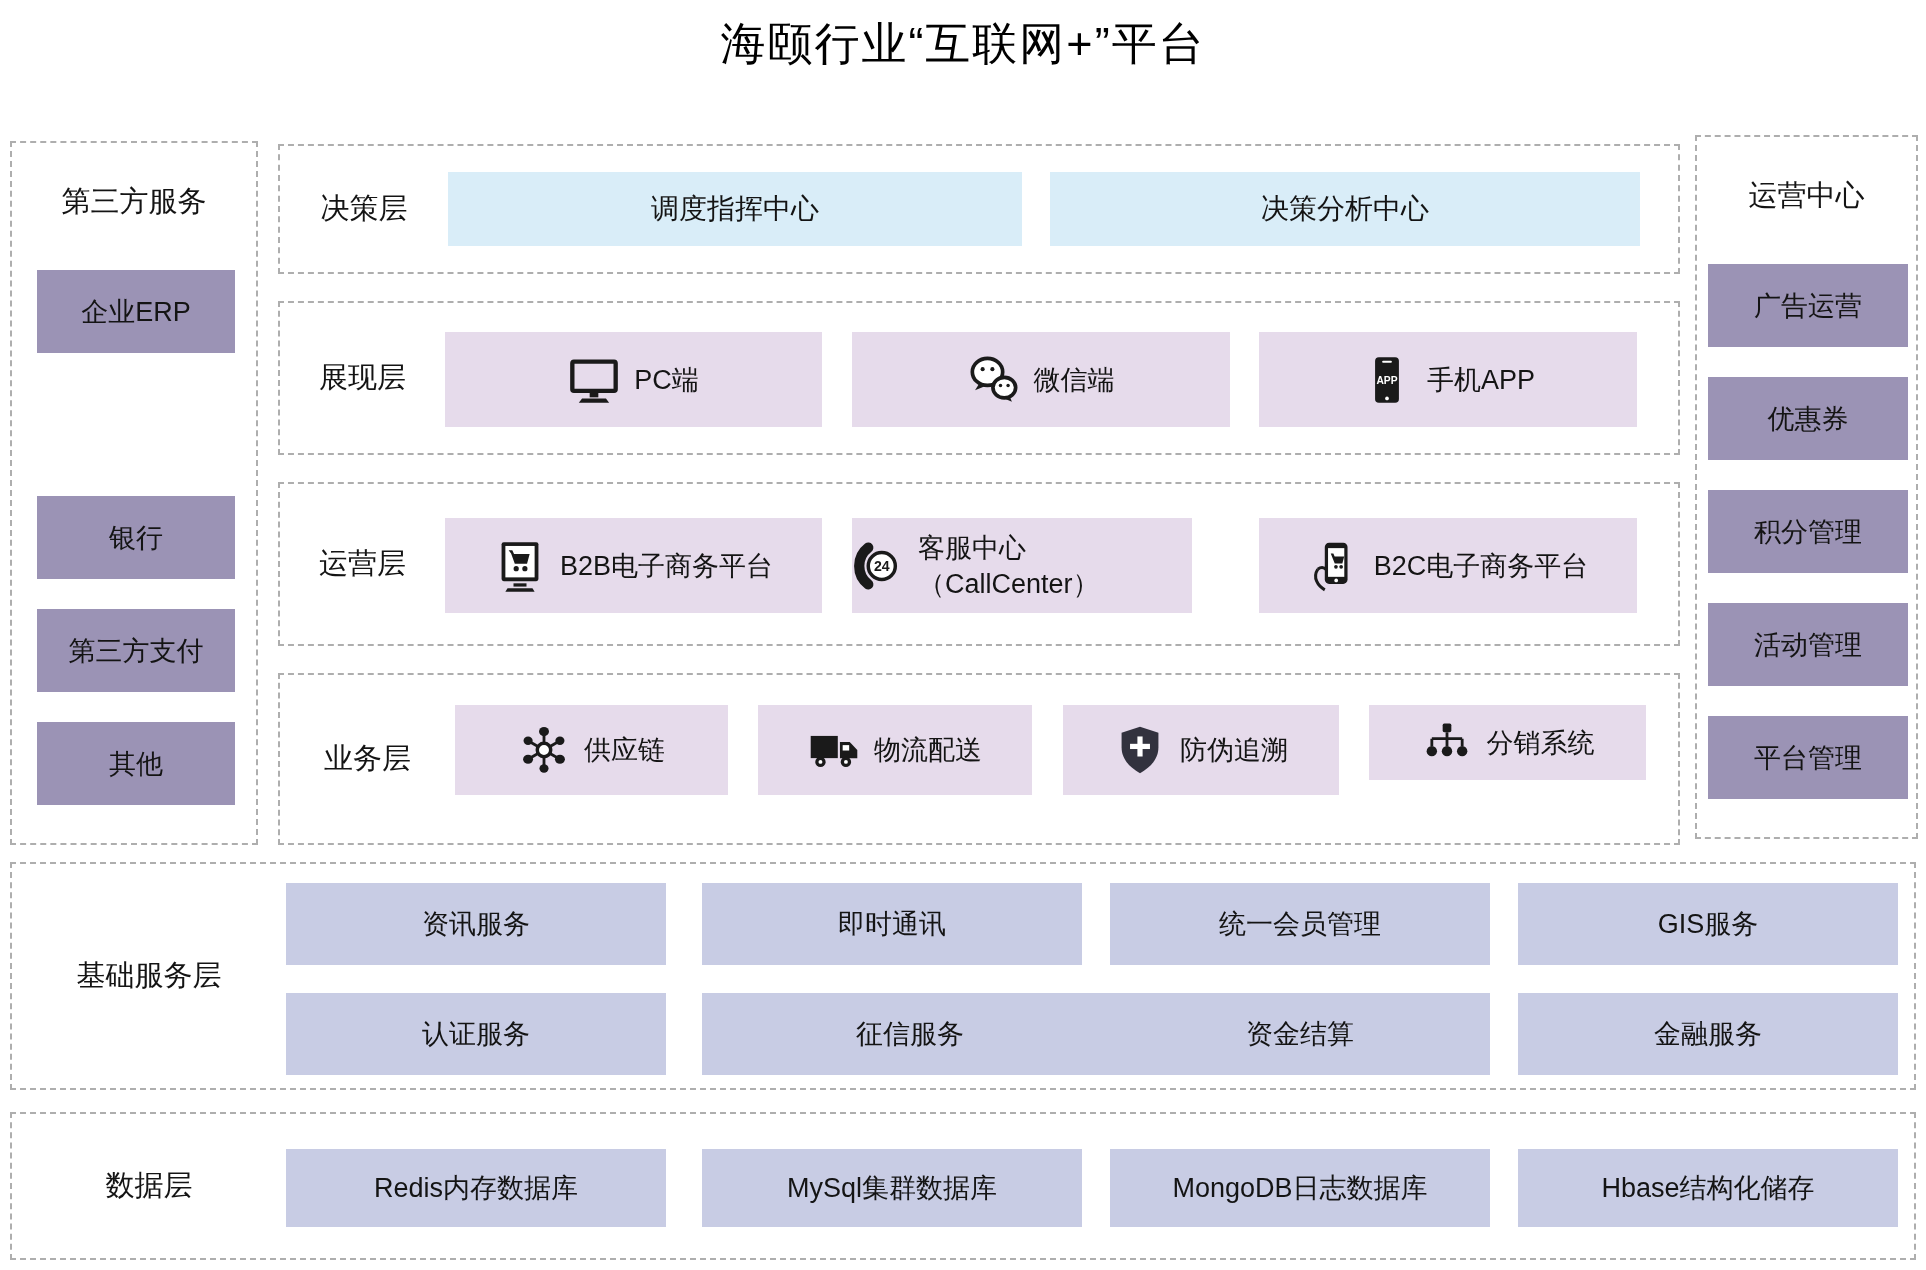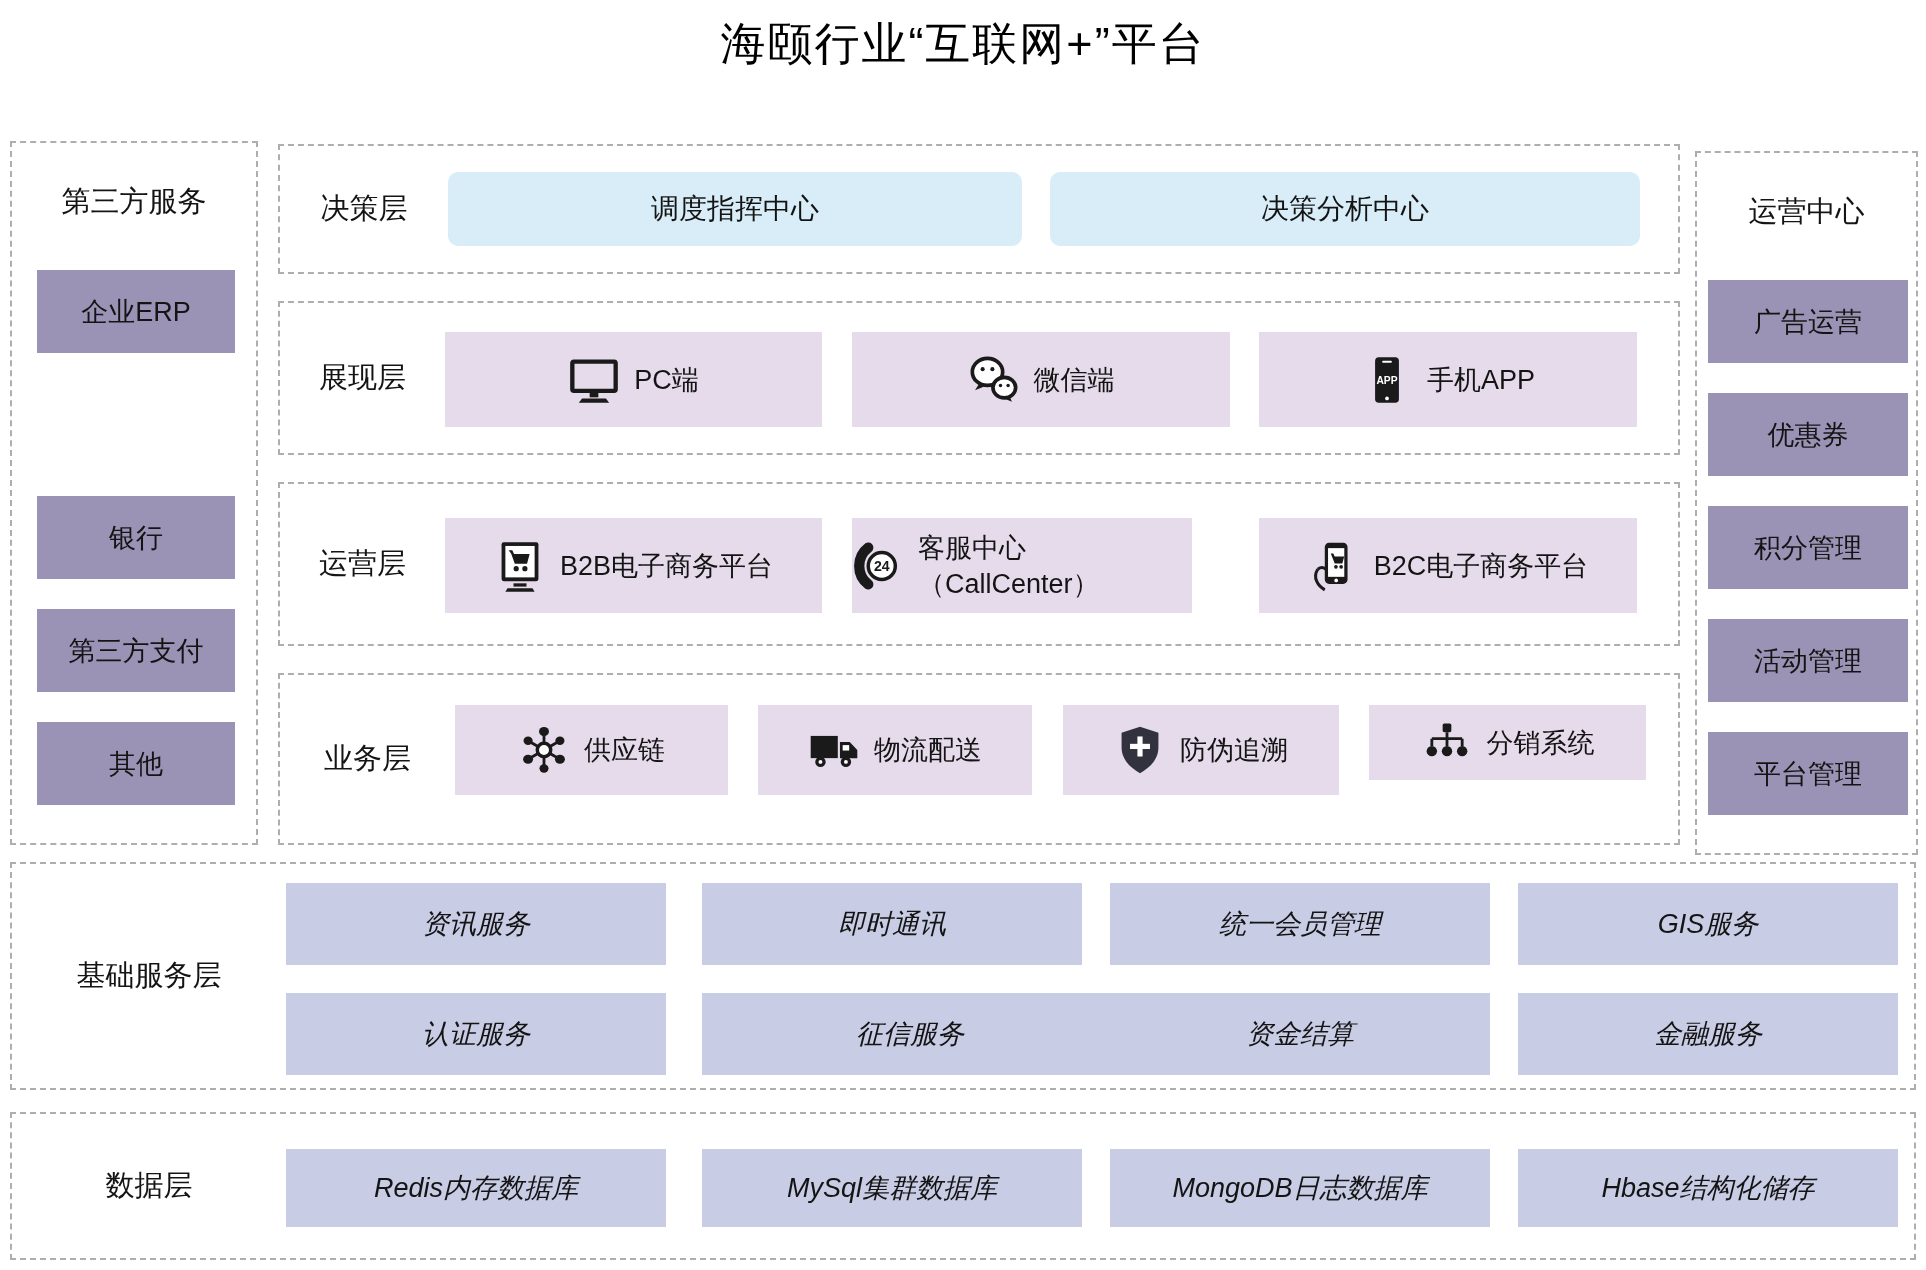--- a/index.html
+++ b/index.html
@@ -27,23 +27,23 @@
               display:flex;align-items:center;justify-content:center;font-size:29px;}
   .side-box{position:absolute;background:var(--c-side-box);
             display:flex;align-items:center;justify-content:center;font-size:27px;}
 
   
   .layer-row{position:absolute;}
   .layer-label{position:absolute;left:0;top:0;height:100%;
                display:flex;align-items:center;justify-content:center;font-size:29px;}
   .cell{position:absolute;display:flex;align-items:center;justify-content:center;
         gap:14px;font-size:27px;box-sizing:border-box;}
-  .cell.blue{background:var(--c-decision-box);font-size:28px;border-radius:10px;}
+  .cell.blue{background:var(--c-decision-box);font-size:28px;}
   .cell.pink{background:var(--c-app-box);}
-  .cell.lav{background:var(--c-service-box);font-style:italic;}
+  .cell.lav{background:var(--c-service-box);}
 
   .cell-icon{width:52px;height:52px;flex:0 0 auto;color:var(--c-icon);
              display:flex;align-items:flex-end;justify-content:center;}
   .cell-icon svg{width:100%;height:100%;display:block;}
 
   
   .panel-label{position:absolute;left:0;top:0;width:274px;height:100%;
                display:flex;align-items:center;justify-content:center;font-size:29px;font-family:Liberation Serif, serif;}
 </style>
 </head>
@@ -54,21 +54,21 @@
   <div class="title">海颐行业“互联网+”平台</div>
 
   <div class="dashed" style="left:10px;top:141px;width:248px;height:704px">
     <div class="side-title">第三方服务</div>
     <div class="side-box" style="left:25px;top:127px;width:198px;height:83px">企业ERP</div>
     <div class="side-box" style="left:25px;top:353px;width:198px;height:83px">银行</div>
     <div class="side-box" style="left:25px;top:466px;width:198px;height:83px">第三方支付</div>
     <div class="side-box" style="left:25px;top:579px;width:198px;height:83px">其他</div>
   </div>
 
-  <div class="dashed" style="left:1695px;top:151px;width:223px;height:704px">
+  <div class="dashed" style="left:1695px;top:135px;width:223px;height:704px">
     <div class="side-title">运营中心</div>
     <div class="side-box" style="left:11px;top:127px;width:200px;height:83px">广告运营</div>
     <div class="side-box" style="left:11px;top:240px;width:200px;height:83px">优惠券</div>
     <div class="side-box" style="left:11px;top:353px;width:200px;height:83px">积分管理</div>
     <div class="side-box" style="left:11px;top:466px;width:200px;height:83px">活动管理</div>
     <div class="side-box" style="left:11px;top:579px;width:200px;height:83px">平台管理</div>
   </div>
 
   <div class="dashed layer-row" style="left:278px;top:144px;width:1402px;height:130px">
     <div class="layer-label" style="width:168px">决策层</div>

